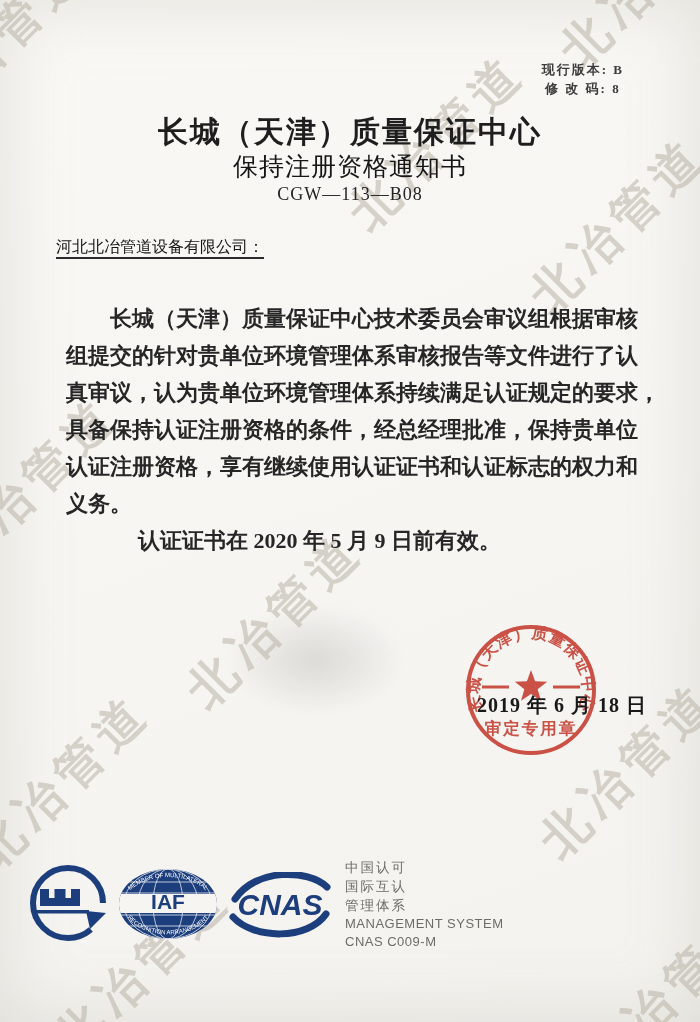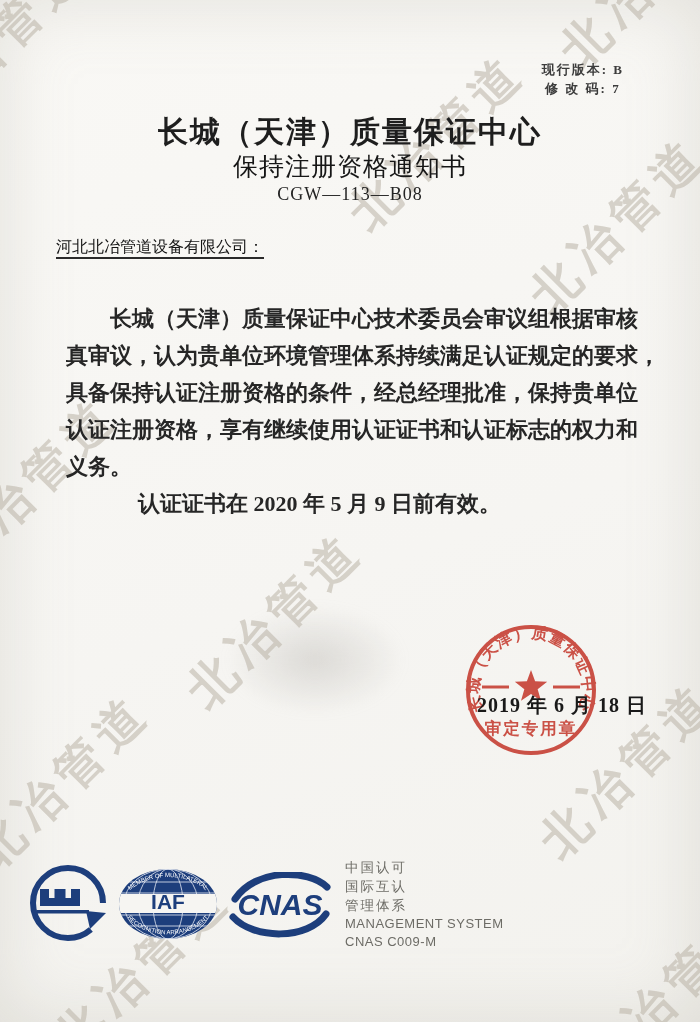--- a/index.html
+++ b/index.html
@@ -68,33 +68,34 @@
   <div class="wm" style="left:275px;top:620px;">北冶管道</div>
   <div class="wm" style="left:62px;top:782px;">北冶管道</div>
   <div class="wm" style="left:628px;top:770px;">北冶管道</div>
   <div class="wm" style="left:143px;top:968px;">北冶管道</div>
   <div class="wm" style="left:672px;top:990px;">北冶管道</div>
 
   <div class="smudge"></div>
 
   <div class="version-block">
     <div>现行版本: B</div>
-    <div>修 改 码: 7</div>
+    <div>修 改 码: 8</div>
   </div>
 
   <div class="org-title">长城（天津）质量保证中心</div>
   <div class="doc-title">保持注册资格通知书</div>
   <div class="doc-number">CGW—113—B08</div>
 
   <div class="addressee">
     <span>河北北冶管道设备有限公司：</span>
   </div>
 
   <div class="letter-body">
     <div class="body-line indent-first">长城（天津）质量保证中心技术委员会审议组根据审核</div>
+    <div class="body-line">组提交的针对贵单位环境管理体系审核报告等文件进行了认</div>
     <div class="body-line">真审议，认为贵单位环境管理体系持续满足认证规定的要求，</div>
     <div class="body-line">具备保持认证注册资格的条件，经总经理批准，保持贵单位</div>
     <div class="body-line">认证注册资格，享有继续使用认证证书和认证标志的权力和</div>
     <div class="body-line">义务。</div>
     <div class="validity-line">认证证书在 2020 年 5 月 9 日前有效。</div>
   </div>
 
   <div class="date-line">2019 年 6 月 18 日</div>
 
   <svg class="seal" viewBox="0 0 160 160">

